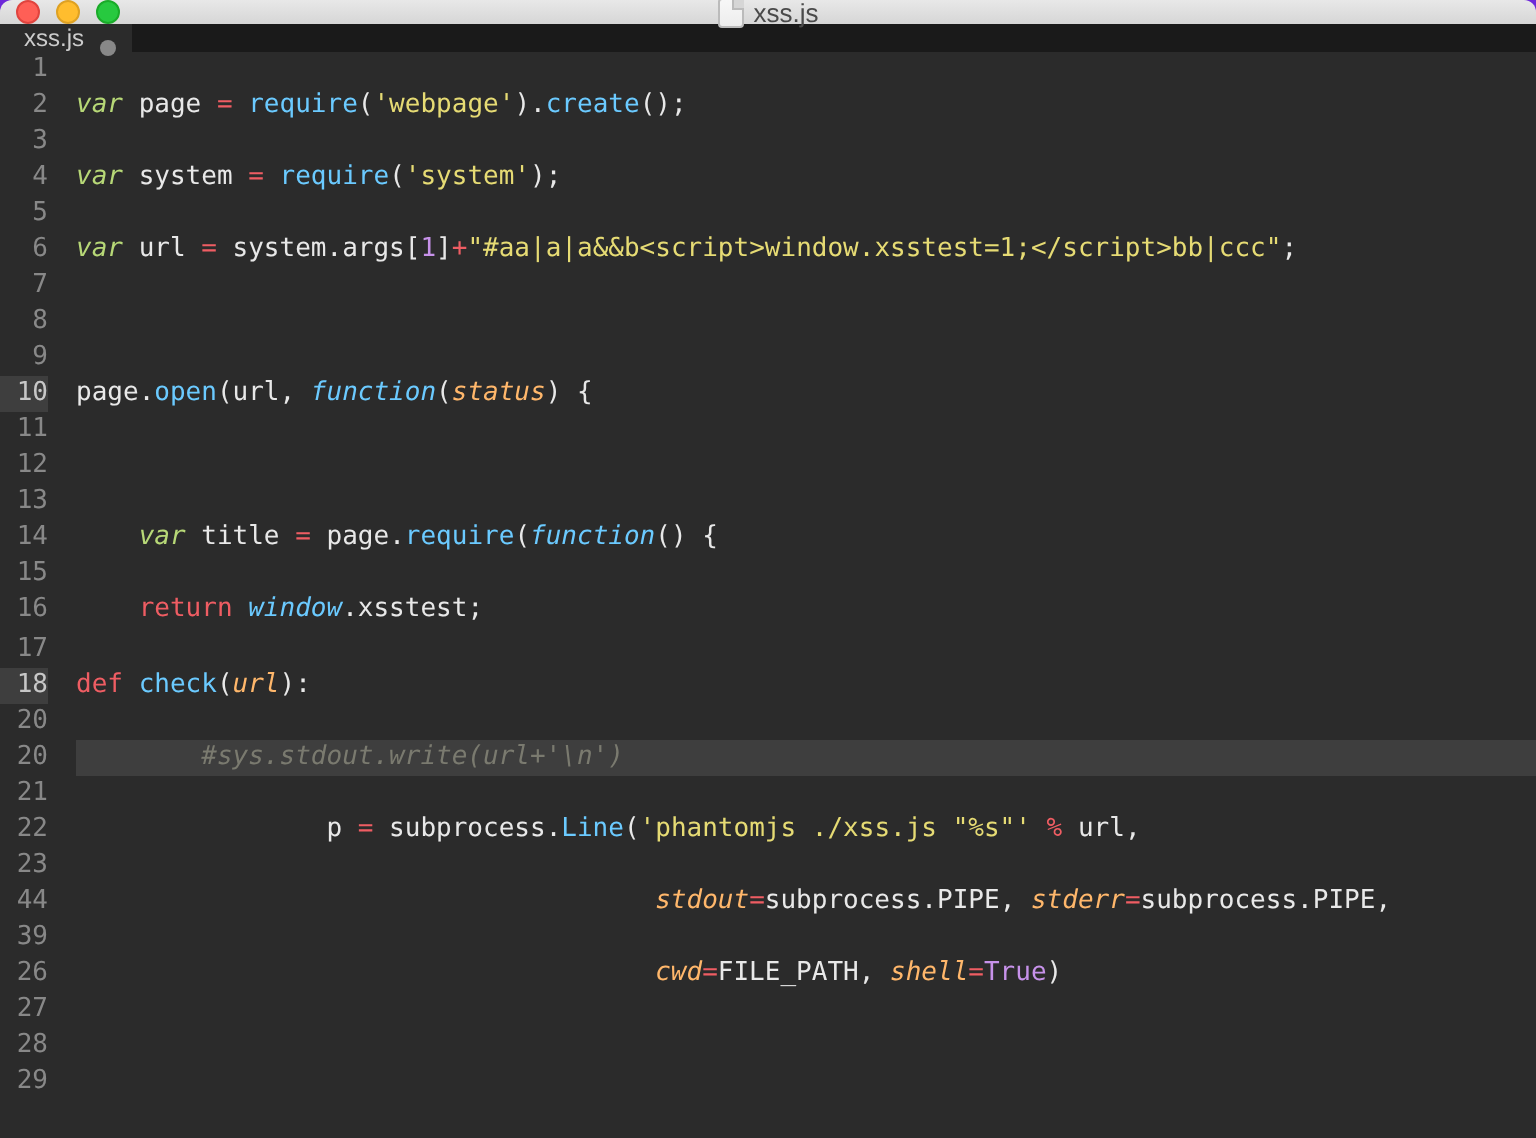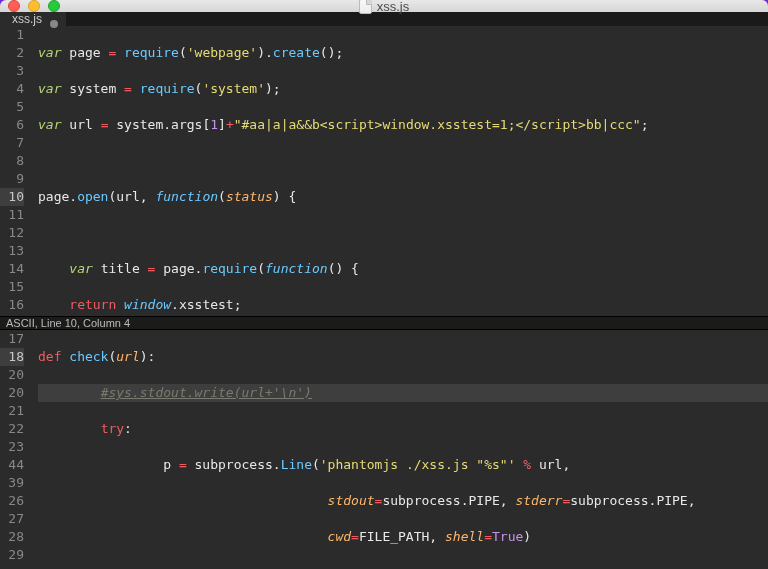--- a/index.html
+++ b/index.html
@@ -38,21 +38,21 @@
   .k-var   { color: #b7d877; font-style: italic; }  
   .k-red   { color: #ef5d63; }  
   .ident   { color: #e8e8e8; }
   .op      { color: #ef5d63; }
   .fn      { color: #6bcaff; font-style: italic; }  
   .call    { color: #6bcaff; }  
   .num     { color: #c792ea; }
   .str     { color: #e6db74; }
   .punc    { color: #e8e8e8; }
   .obj     { color: #6bcaff; font-style: italic; }  
-  .cmt     { color: #7a7a6f; font-style: italic; text-decoration: underline; }
+  .cmt     { color: #7a7a6f; font-style: italic; }
   .kwarg   { color: #ffb76b; font-style: italic; }
   .const   { color: #c792ea; }
   .ital    { }
 
   .pane-top { height: 290px; }
   .pane-bot { flex: 1; background: #2b2b2b; }
 
   
   .gutter2 { min-width: 34px; }
 </style>
@@ -111,44 +111,40 @@
 
 
 
 
 
 
 
     </div>
   </div>
 
-  <div class="statusbar">
-    <span>ASCII, Line 10, Column 4</span>
-  </div>
 
   <div class="pane pane-bot">
     <div class="gutter gutter2">
       <div class="ln">17</div>
       <div class="ln active">18</div>
       <div class="ln">20</div>
       <div class="ln">20</div>
       <div class="ln">21</div>
       <div class="ln">22</div>
       <div class="ln">23</div>
       <div class="ln">44</div>
       <div class="ln">39</div>
       <div class="ln">26</div>
       <div class="ln">27</div>
       <div class="ln">28</div>
       <div class="ln">29</div>
     </div>
     <div class="code">
 <div class="row"><span class="k-red ital">def</span> <span class="call">check</span><span class="punc">(</span><span class="kwarg">url</span><span class="punc">):</span></div>
 <div class="row active">        <span class="cmt">#sys.stdout.write(url+'\n')</span></div>
-<div class="row">        <span class="k-red">try</span><span class="punc">:</span></div>
 <div class="row">                <span class="ident">p</span> <span class="op">=</span> <span class="ident">subprocess</span><span class="punc">.</span><span class="call">Line</span><span class="punc">(</span><span class="str">'phantomjs ./xss.js "%s"'</span> <span class="op">%</span> <span class="ident">url</span><span class="punc">,</span></div>
 <div class="row">                                     <span class="kwarg">stdout</span><span class="op">=</span><span class="ident">subprocess</span><span class="punc">.</span><span class="ident">PIPE</span><span class="punc">,</span> <span class="kwarg">stderr</span><span class="op">=</span><span class="ident">subprocess</span><span class="punc">.</span><span class="ident">PIPE</span><span class="punc">,</span></div>
 <div class="row">                                     <span class="kwarg">cwd</span><span class="op">=</span><span class="ident">FILE_PATH</span><span class="punc">,</span> <span class="kwarg">shell</span><span class="op">=</span><span class="const">True</span><span class="punc">)</span></div>
 
 
 
 
 
 
     </div>

